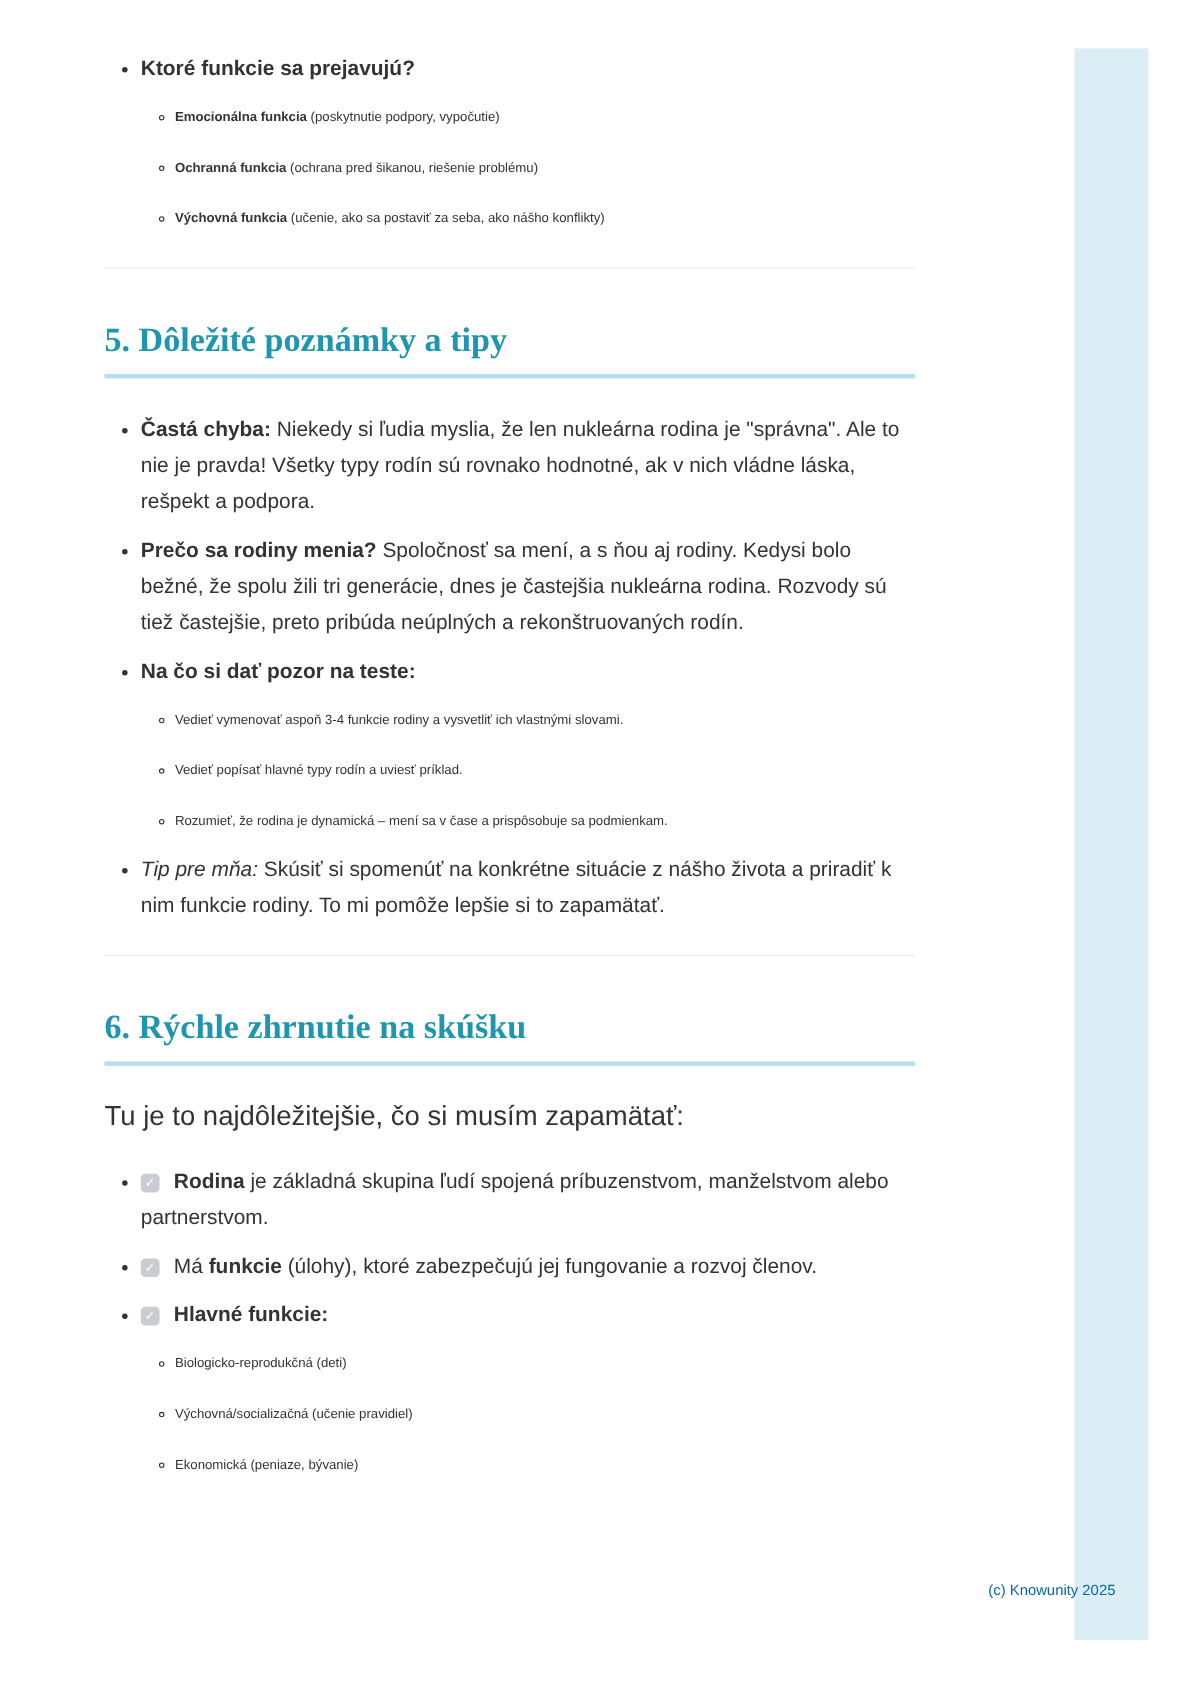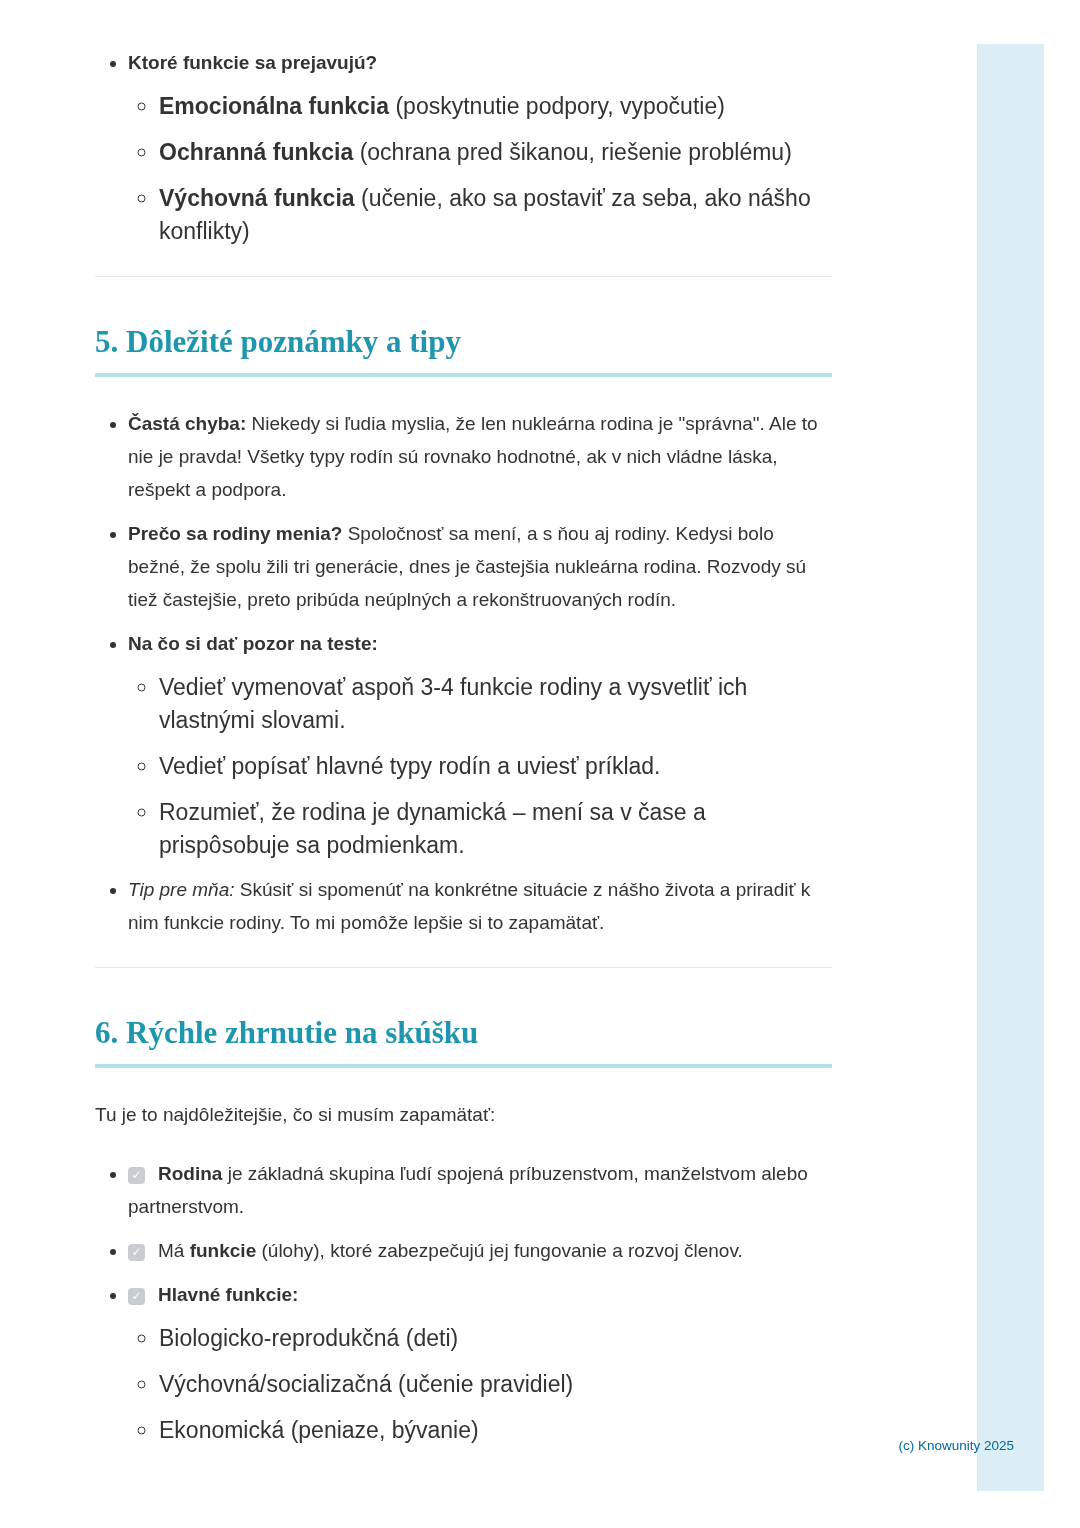--- a/index.html
+++ b/index.html
@@ -7,34 +7,34 @@
   body { font-family:"Liberation Sans","DejaVu Sans",sans-serif; color:#333333; }
   .page { position:relative; width:1080px; height:1528px; background:#ffffff; overflow:hidden;border-radius:15px; }
   .side-strip { position:absolute; left:977px; top:44px; width:67px; height:1447px;
                 background:#dceef5; border-left:1px solid #e3e6e8; z-index:1; }
   .content { position:absolute; left:95px; top:46px; width:737px; z-index:2; }
 
   ul { margin:0; }
   ul.l1 { list-style:disc outside; padding-left:33px; }
   ul.l1 > li { font-size:19px; line-height:33px; margin-bottom:11px; }
   ul.l2 { list-style:circle outside; padding-left:31px; margin-top:11px; }
-  ul.l2 > li { font-size:23px; line-height:33px; margin-bottom:13px; }
+  ul.l2 > li { font-size:12px; line-height:33px; margin-bottom:13px; }
   ul.l2 > li:last-child { margin-bottom:0; }
   .top-list { padding-left:66px; }
 
   strong { font-weight:700; }
   .tip-lead { }
 
   .divider { border:none; border-top:1px solid #e6e8ea; margin:28px 0 0 0; }
 
   h2 { color:#1e96ae; font-size:31px; line-height:38px; font-weight:700; margin:46px 0 0 0;font-family:Liberation Serif, serif; }
   .heading-bar { height:4px; background:#b6dfeb; margin-top:12px; }
   .section-list { margin-top:30px; }
 
-  .intro { font-size:19px; line-height:33px; margin:30px 0 0 0; }
+  .intro { font-size:25px; line-height:33px; margin:30px 0 0 0; }
 
   .checklist { margin-top:26px; }
   .checklist > li { margin-bottom:11px; }
   .check-icon { display:inline-block; width:17px; height:17px; border-radius:4px;
                 background:#c9ccd0; color:#ffffff; font-size:12px; line-height:17px;
                 text-align:center; font-weight:700; margin-right:13px; position:relative; top:-1px; }
 
   .watermark { position:absolute; top:1438px; right:66px; font-size:13.5px;
                color:#0369a1; z-index:3; }
 </style>

